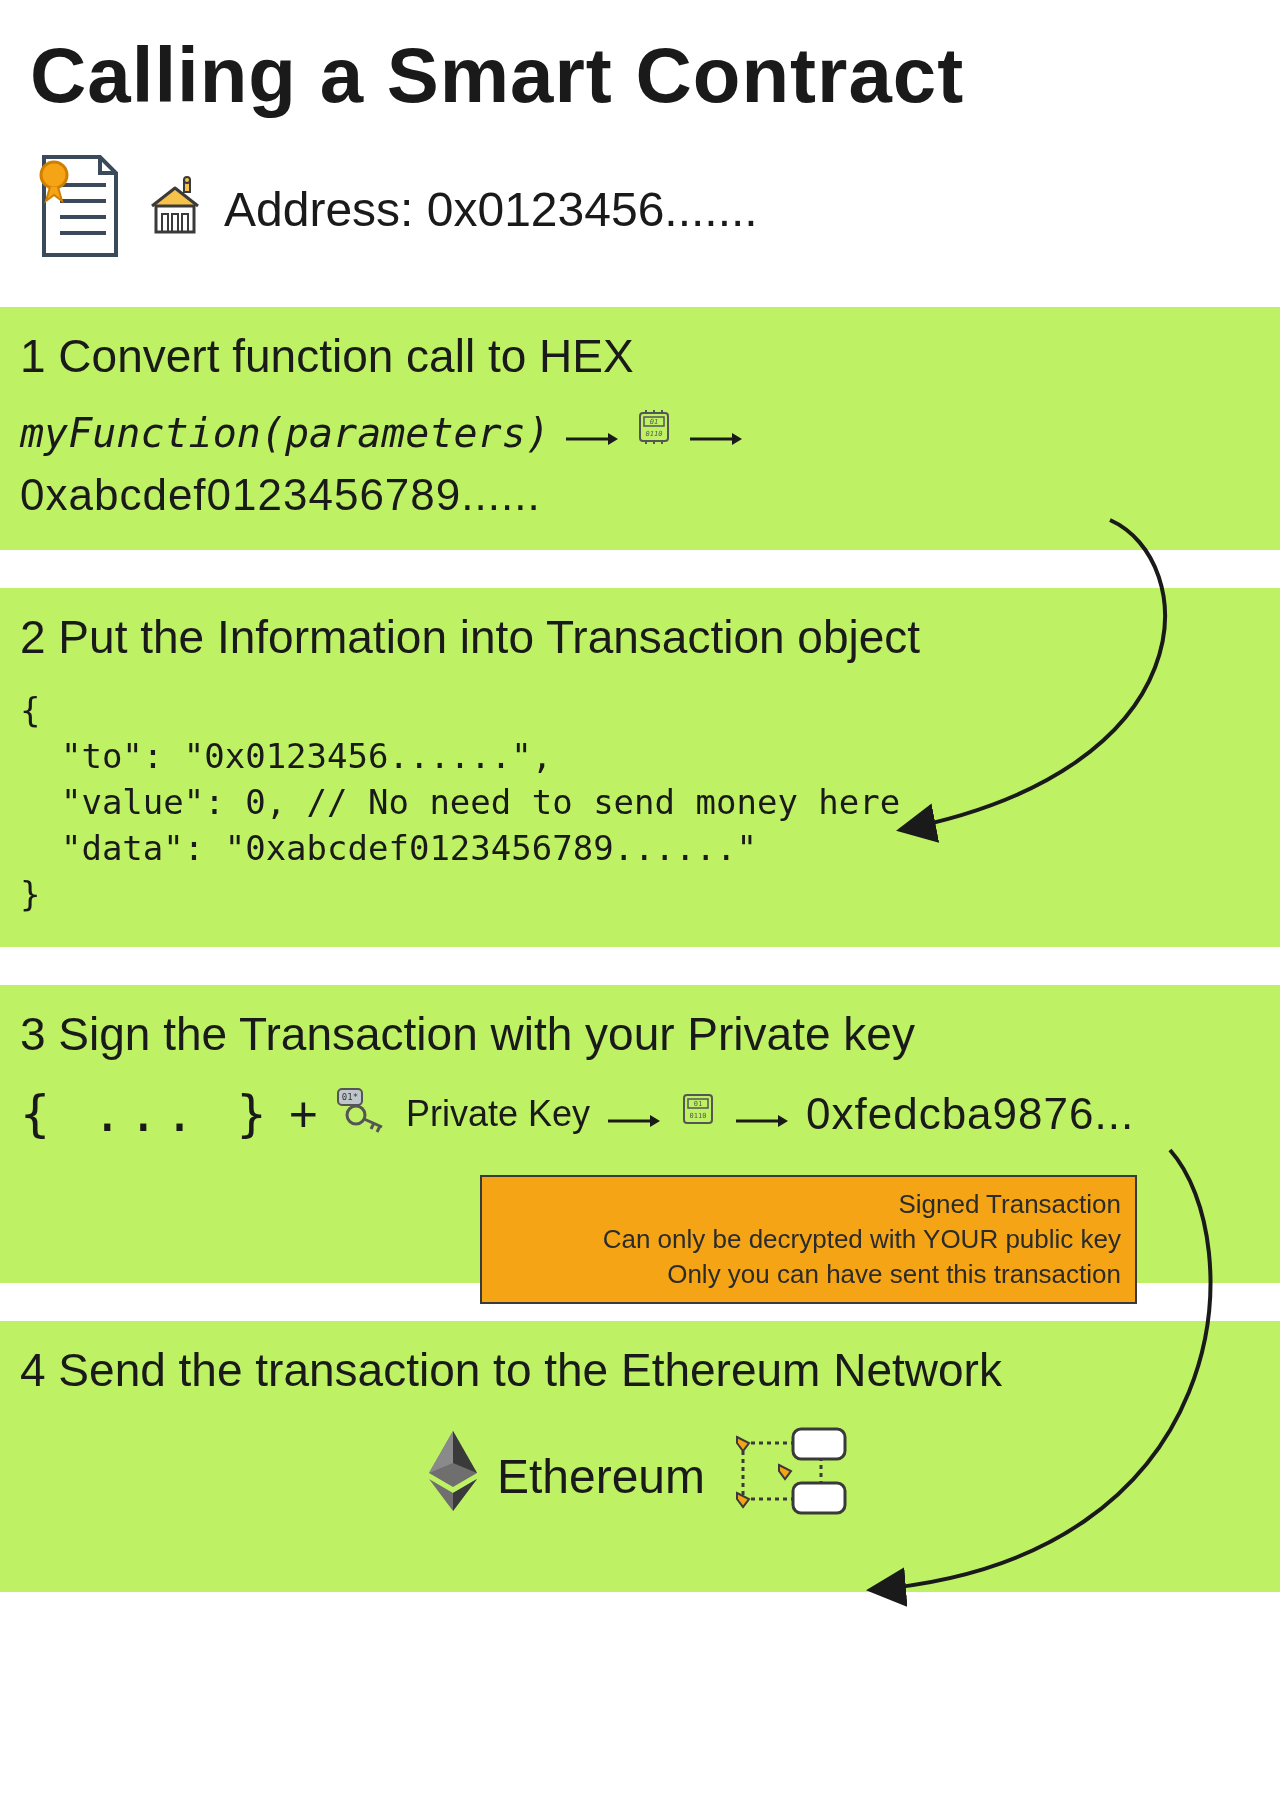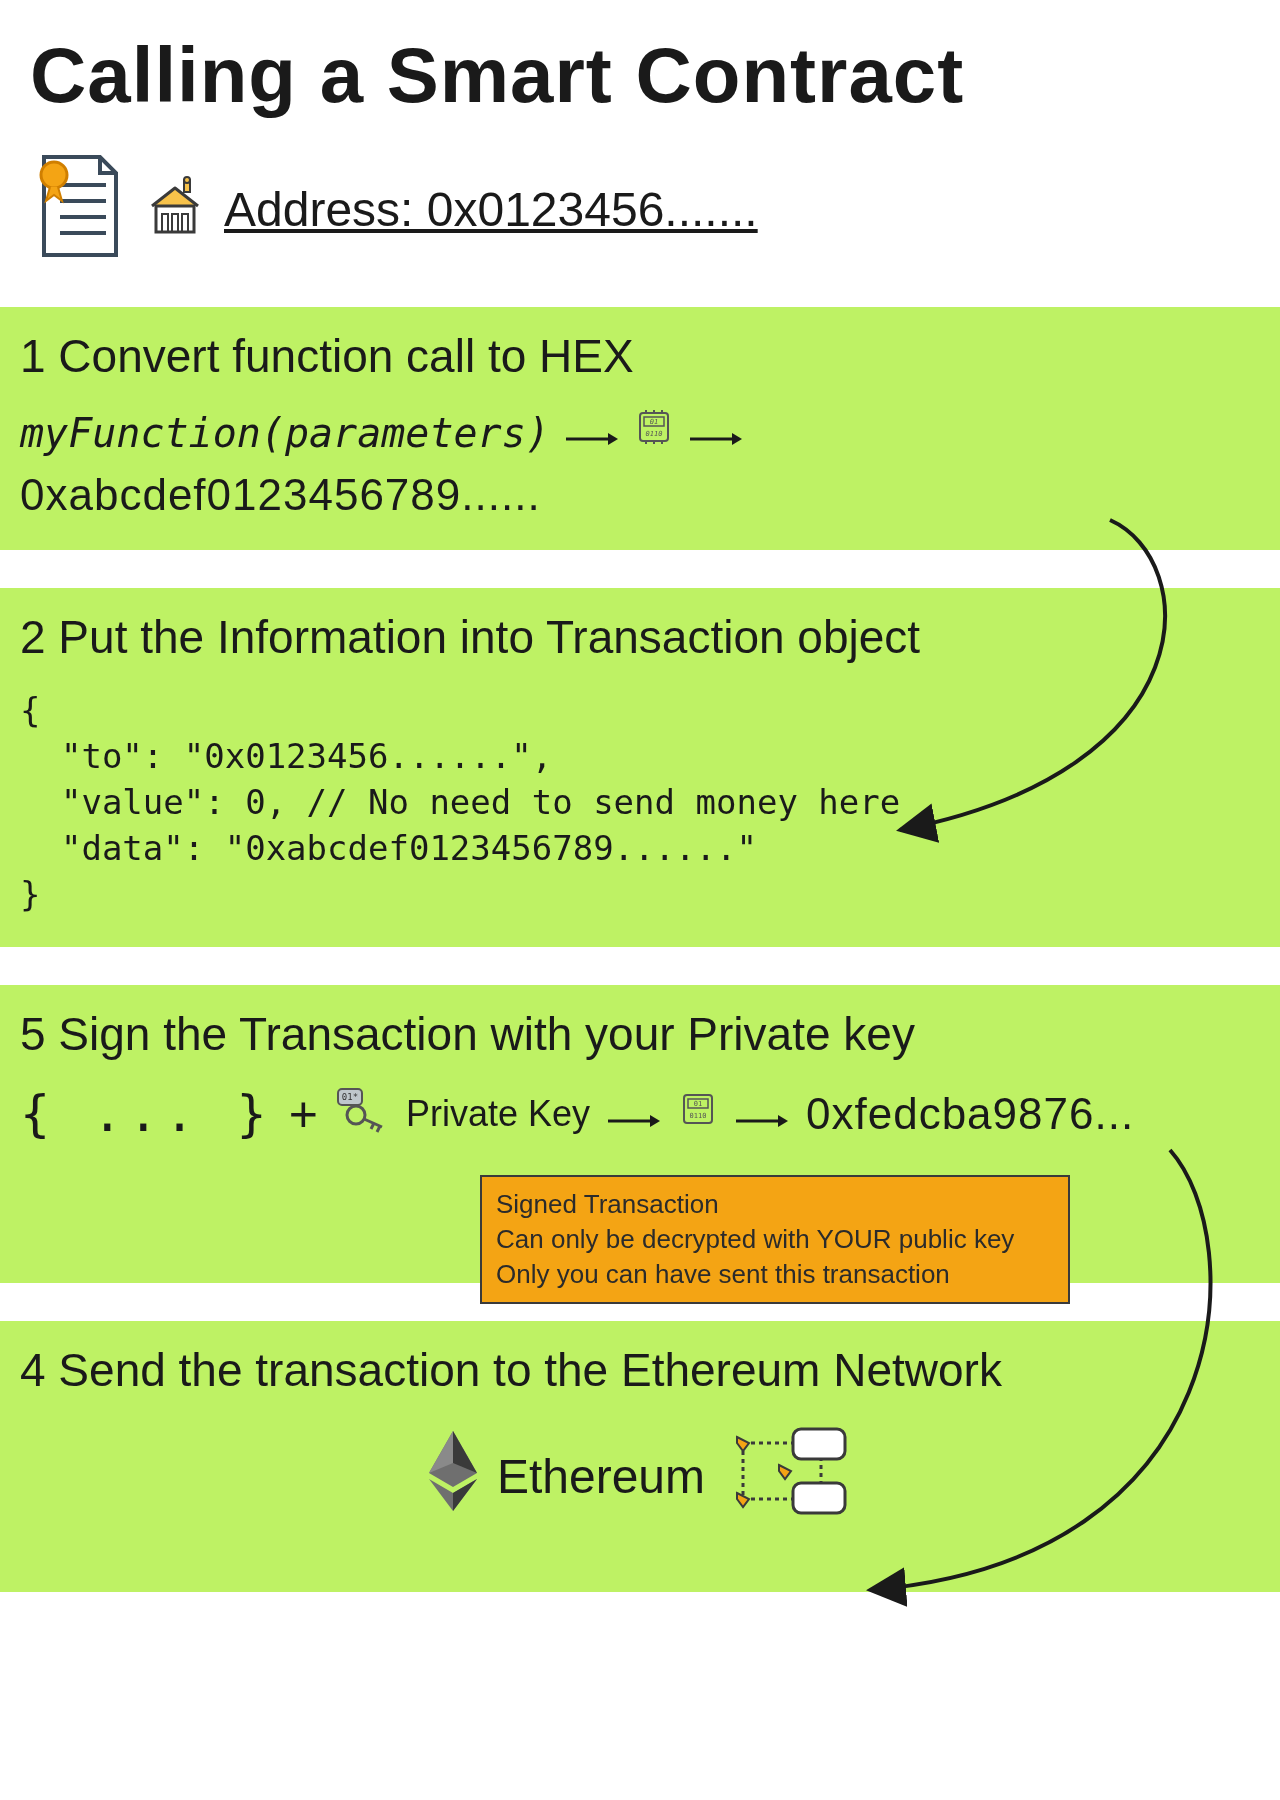--- a/index.html
+++ b/index.html
@@ -16,21 +16,20 @@
   font-size: 78px;
   font-weight: 700;
   letter-spacing: 1px;
   padding: 30px 0 20px 30px;
 }
 .address-row {
   display: flex;
   align-items: center;
   gap: 18px;
   padding: 10px 0 40px 30px;
-  text-decoration: underline;
 }
 .address-text {
   font-size: 48px;
   font-weight: 300;
 }
 .panel {
   background: #bef264;
   padding: 22px 24px 30px 20px;
   margin-bottom: 38px;
 }
@@ -164,21 +163,21 @@
 <div class="panel">
   <div class="panel-heading">2 Put the Information into Transaction object</div>
   <div class="code-block" id="txcode">{
   "to": "0x0123456......",
   "value": 0, // No need to send money here
   "data": "0xabcdef0123456789......"
 }</div>
 </div>
 
 <div class="panel" style="padding-bottom:140px;">
-  <div class="panel-heading">5 Sign the Transaction with your Private key</div>
+  <div class="panel-heading">3 Sign the Transaction with your Private key</div>
   <div class="sign-row">
     <span class="braces">{ ... }</span>
     <span class="plus">+</span>
     <span>
       <svg width="56" height="48" viewBox="0 0 56 48">
         <rect x="4" y="4" width="24" height="16" rx="4" fill="#bfc7cc" stroke="#555" stroke-width="2"></rect>
         <text x="16" y="15" text-anchor="middle" font-size="9" fill="#333" font-family="monospace">01*</text>
         <circle cx="22" cy="30" r="9" fill="none" stroke="#555" stroke-width="3"></circle>
         <line x1="30" y1="34" x2="48" y2="42" stroke="#555" stroke-width="3"></line>
         <line x1="40" y1="38" x2="37" y2="44" stroke="#555" stroke-width="3"></line>
@@ -232,21 +231,21 @@
         <polygon points="16,16 28,22 22,30 16,22" fill="#f4a414" stroke="#3a3a3a" stroke-width="2"></polygon>
         <polygon points="16,72 28,78 22,86 16,78" fill="#f4a414" stroke="#3a3a3a" stroke-width="2"></polygon>
         <polygon points="58,44 70,50 64,58 58,50" fill="#f4a414" stroke="#3a3a3a" stroke-width="2"></polygon>
         <rect x="72" y="8" width="52" height="30" rx="8" fill="#fff" stroke="#3a3a3a" stroke-width="3"></rect>
         <rect x="72" y="62" width="52" height="30" rx="8" fill="#fff" stroke="#3a3a3a" stroke-width="3"></rect>
       </svg>
     </span>
   </div>
 </div>
 
-<div class="note-box" style="left:480px; top:1175px; width:590px;">
+<div class="note-box" style="left:480px; top:1175px; width:657px;text-align:right;">
   <div>Signed Transaction</div>
   <div>Can only be decrypted with YOUR public key</div>
   <div>Only you can have sent this transaction</div>
 </div>
 
 <svg class="connector" style="left:0; top:0; width:1280px; height:1800px;">
   <defs>
     <marker id="ah" markerWidth="12" markerHeight="12" refX="9" refY="5" orient="auto">
       <path d="M0 0 L10 5 L0 10 z" fill="#1a1a1a"></path>
     </marker>

